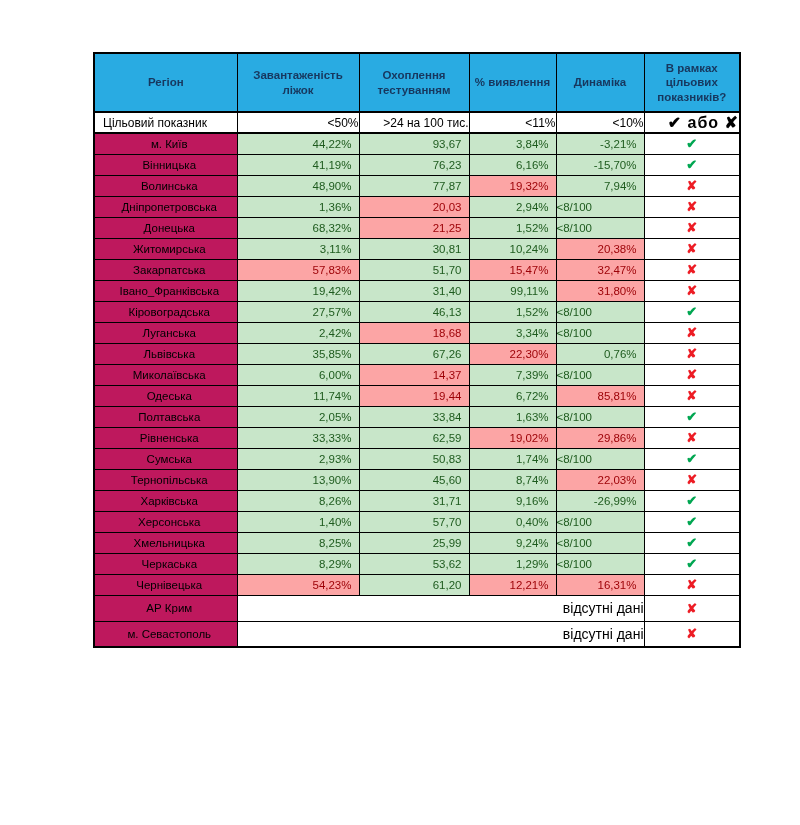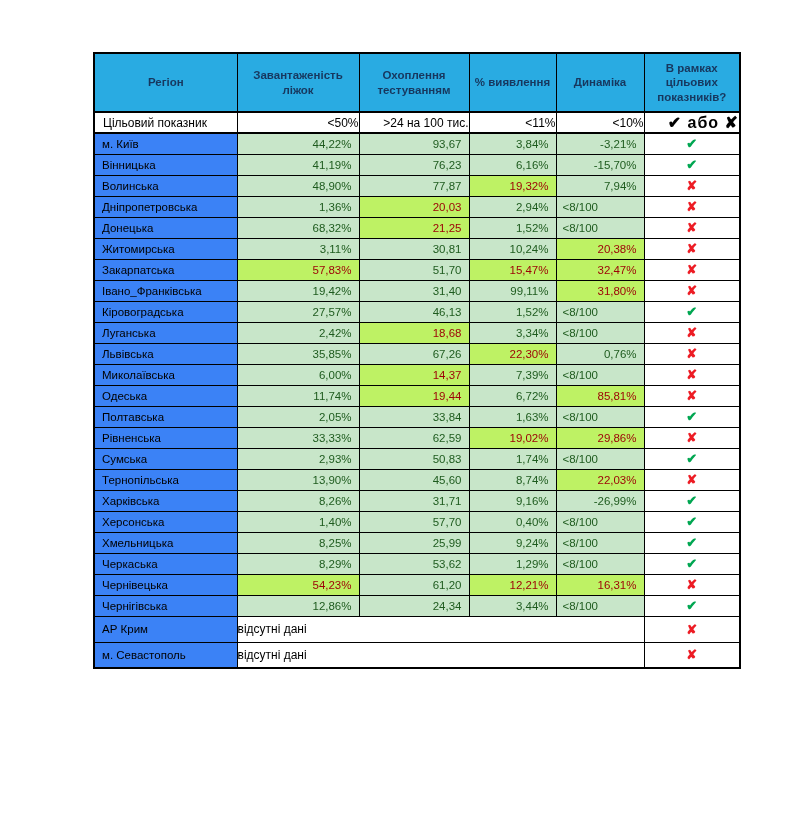--- a/index.html
+++ b/index.html
@@ -47,26 +47,26 @@
     vertical-align: middle;
     border-bottom-width: 2.4px;
   }
   tr.target-row th { text-align: left; padding-left: 8px; }
   tr.target-row td { text-align: right; }
   tr.target-row td.t-status { font-weight: bold; font-size: 16px; letter-spacing: 1px; }
 
   tbody td { height: 21px; font-size: 11.5px; vertical-align: middle; }
   tbody tr.nodata-row td { height: 26px; }
 
-  td.region { text-align: left; padding-left: 7px; background: #3b82f6; }
+  td.region { text-align: center; padding-left: 7px; background: #be185d; }
   td.val    { text-align: right; padding-right: 7px; }
-  td.val.left { text-align: left; padding-left: 6px; }
+  td.val.left { text-align: left; }
   td.val.good { background: #C8E6C9; color: #1E5B1E; }
-  td.val.bad  { background: #bef264; color: #9C0006; }
-  td.nodata { text-align: left; background: #fff; font-size: 12px; }
+  td.val.bad  { background: #fca5a5; color: #9C0006; }
+  td.nodata { text-align: right; background: #fff; font-size: 14px; }
   td.mark { text-align: center; font-weight: bold; font-size: 13px; background: #fff; }
   td.mark.pass { color: #00A651; }
   td.mark.fail { color: #ED1C24; }
 </style>
 </head>
 <body>
 
 <div class="table-wrap">
   <table class="indicators">
     <colgroup>
@@ -265,28 +265,20 @@
           <td class="mark pass">✔</td>
         </tr>
         <tr>
           <td class="region">Чернівецька</td>
           <td class="val bad">54,23%</td>
           <td class="val good">61,20</td>
           <td class="val bad">12,21%</td>
           <td class="val bad">16,31%</td>
           <td class="mark fail">✘</td>
         </tr>
-        <tr>
-          <td class="region">Чернігівська</td>
-          <td class="val good">12,86%</td>
-          <td class="val good">24,34</td>
-          <td class="val good">3,44%</td>
-          <td class="val good left">&lt;8/100</td>
-          <td class="mark pass">✔</td>
-        </tr>
         <tr class="nodata-row">
           <td class="region">АР Крим</td>
           <td class="nodata" colspan="4">відсутні дані</td>
           <td class="mark fail">✘</td>
         </tr>
         <tr class="nodata-row">
           <td class="region">м. Севастополь</td>
           <td class="nodata" colspan="4">відсутні дані</td>
           <td class="mark fail">✘</td>
         </tr>

